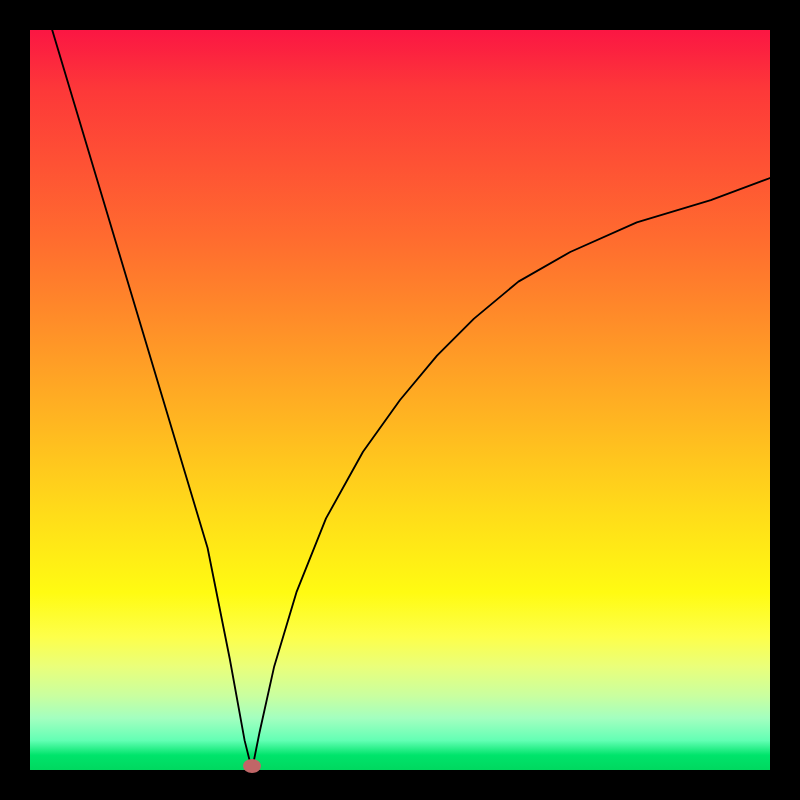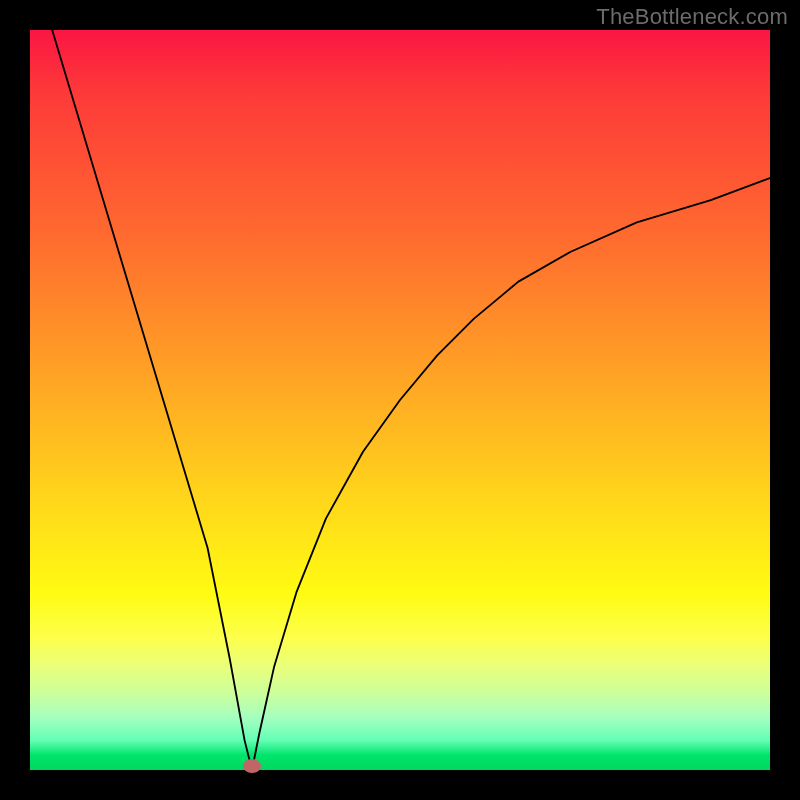--- a/index.html
+++ b/index.html
@@ -103,15 +103,14 @@
           73,30
           82,26
           92,23
           100,20
         "></polyline>
     </svg>
 
     <div class="dot" style="left:222px; top:736px;"></div>
   </div>
 
-  <div class="watermark">TheBottleneck.com</div>
 
 </div>
 
 </body></html>

